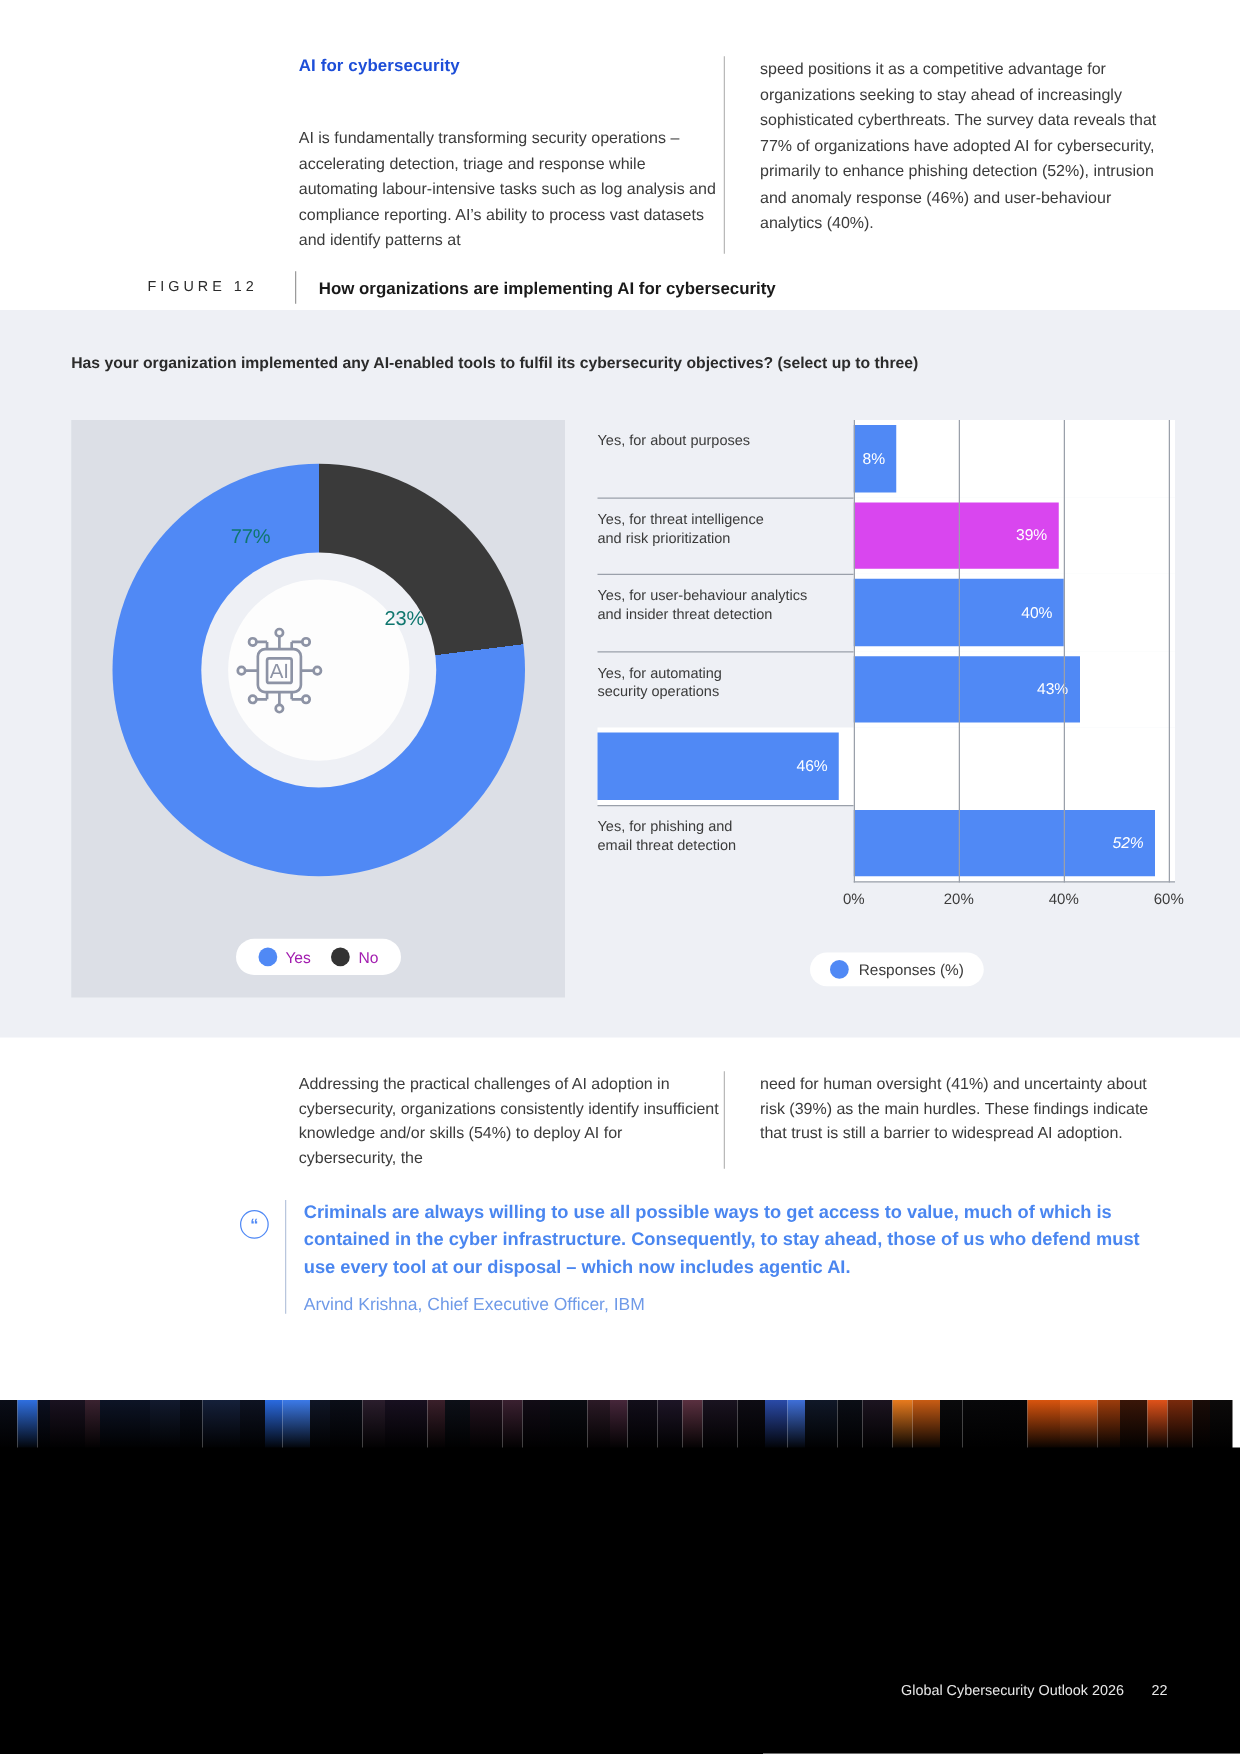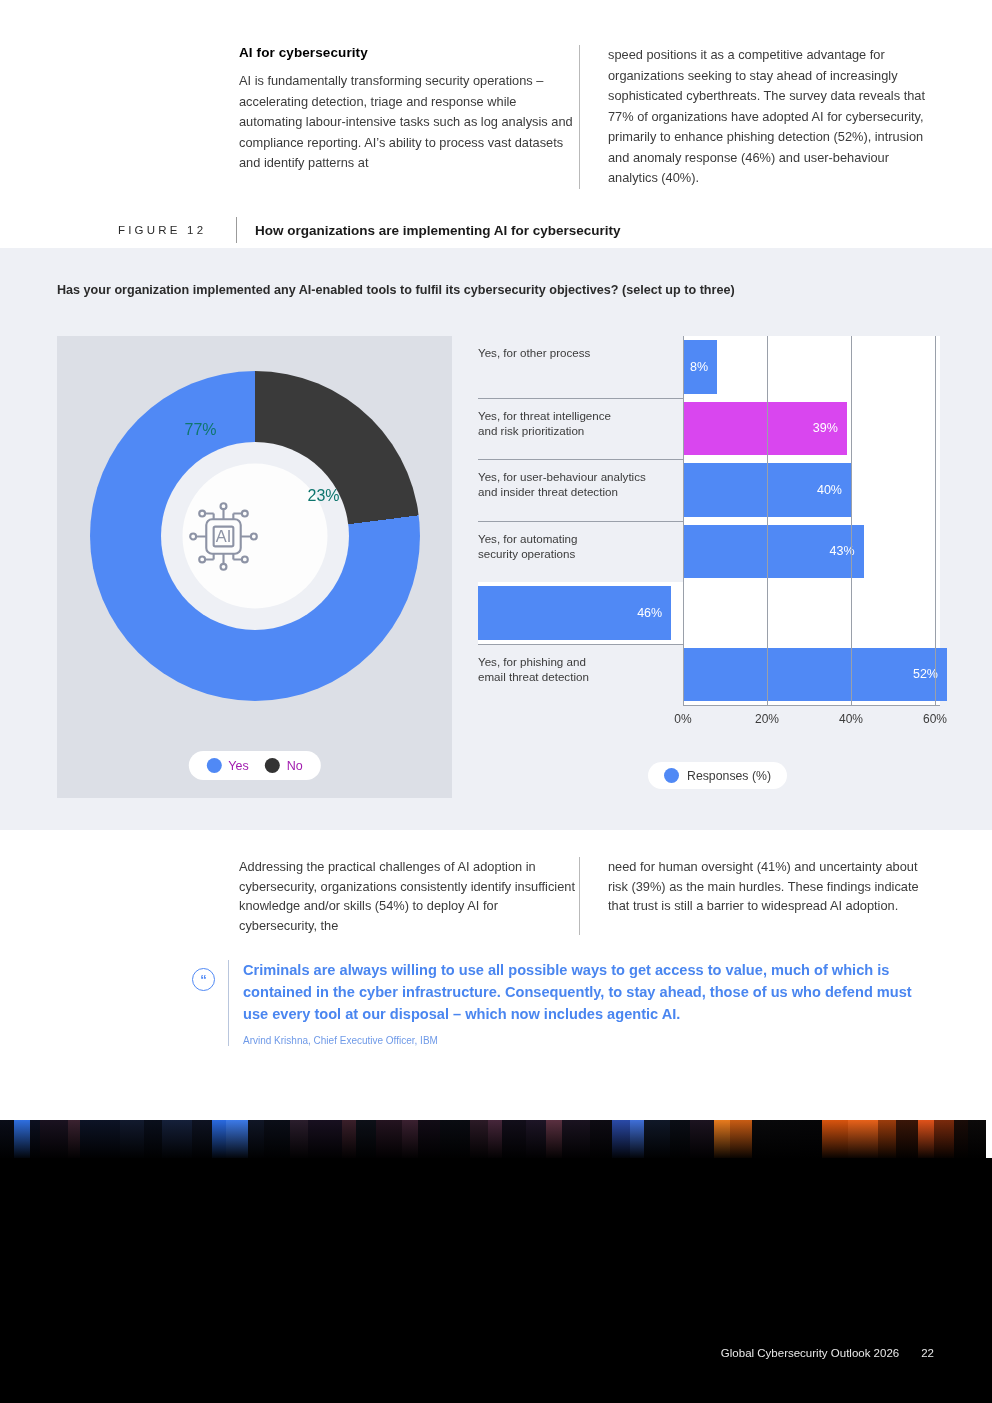--- a/index.html
+++ b/index.html
@@ -9,21 +9,21 @@
     font-family: "Liberation Sans", sans-serif;
     color: #2b2b2b;
     overflow: hidden;
   }
   .page { position: relative; width: 992px; height: 1403px; background:#fff; }
 
   
   .intro { position:absolute; left:239px; top:45px; width:700px; display:flex; }
   .intro .col { width:340px; }
   .intro .col.right { padding-left:28px; border-left:1px solid #b9b9b9; width:360px; }
-  .intro h2 { font-size:13.5px; font-weight:bold; color:#000000; letter-spacing:0.1px; margin-bottom:11px; }
+  .intro h2 { font-size:13.5px; font-weight:bold; color:#1d4ed8; letter-spacing:0.1px; margin-bottom:40px; }
   .intro p { font-size:12.8px; line-height:20.5px; color:#3b3b3b; }
   .intro .col.right p { margin-top:0; }
 
   
   .figrow { position:absolute; left:118px; top:215px; width:760px; height:30px; display:flex; align-items:center; }
   .figlabel { font-size:11.5px; letter-spacing:3.2px; color:#2b2b2b; width:118px; }
   .figdivider { width:1px; height:26px; background:#9b9b9b; margin-right:18px; }
   .figtitle { font-size:13.5px; font-weight:bold; color:#1a1a1a; }
 
   
@@ -100,21 +100,21 @@
 
   
   .quote-mark {
     position:absolute; left:192px; top:968px; width:23px; height:23px;
     border:1px solid #5089f5; border-radius:50%;
     color:#5089f5; font-size:13px; font-weight:bold;
     display:flex; align-items:center; justify-content:center; line-height:1;
   }
   .quote { position:absolute; left:228px; top:960px; width:700px; padding-left:14px; border-left:1px solid #b9c6dd; }
   .quote-text { font-size:14.6px; line-height:21.8px; font-weight:bold; color:#4a86f0; }
-  .quote-author { margin-top:10px; font-size:10px; color:#6f9ae8; }
+  .quote-author { margin-top:10px; font-size:14px; color:#6f9ae8; }
 
   
   .strip { position:absolute; left:0; top:1120px; width:992px; height:40px; overflow:hidden; }
   .strip-inner { width:992px; height:40px; display:flex; }
   .strip-inner i { display:block; height:40px; }
 
   .blackfill { position:absolute; left:0; top:1158px; width:992px; height:245px; background:#000000; }
 
   .footer { position:absolute; right:58px; top:1347px; display:flex; gap:22px; color:#e8e8e8; font-size:11.5px; }
 </style>
@@ -186,21 +186,21 @@
       </div>
       <div class="lg-item">
         <span class="dot dark"></span>
         <span>No</span>
       </div>
     </div>
   </div>
 
   <div class="bars" id="bars">
       <div class="barrow">
-        <div class="blabel">Yes, for other process</div>
+        <div class="blabel">Yes, for about purposes</div>
         <div class="btrack">
           <div class="bfill narrow" style="width: 33.6px; background: rgb(80, 137, 245);">
             <span class="bval">8%</span>
           </div>
         </div>
       </div>
       <div class="barrow">
         <div class="blabel">Yes, for threat intelligence
 and risk prioritization</div>
         <div class="btrack">
@@ -231,21 +231,21 @@
         <div class="btrack">
           <div class="bfill" style="width: 193.2px; background: rgb(80, 137, 245);">
             <span class="bval">46%</span>
           </div>
         </div>
       </div>
       <div class="barrow">
         <div class="blabel">Yes, for phishing and
 email threat detection</div>
         <div class="btrack">
-          <div class="bfill" style="width: 264px; background: rgb(80, 137, 245);">
+          <div class="bfill" style="width: 241px; background: rgb(80, 137, 245); font-style: italic;">
             <span class="bval">52%</span>
           </div>
         </div>
       </div>
     <div class="plotlines">
       <div class="vline" style="left:0px;"></div>
       <div class="vline" style="left:84px;"></div>
       <div class="vline" style="left:168px;"></div>
       <div class="vline" style="left:252px;"></div>
     </div>

